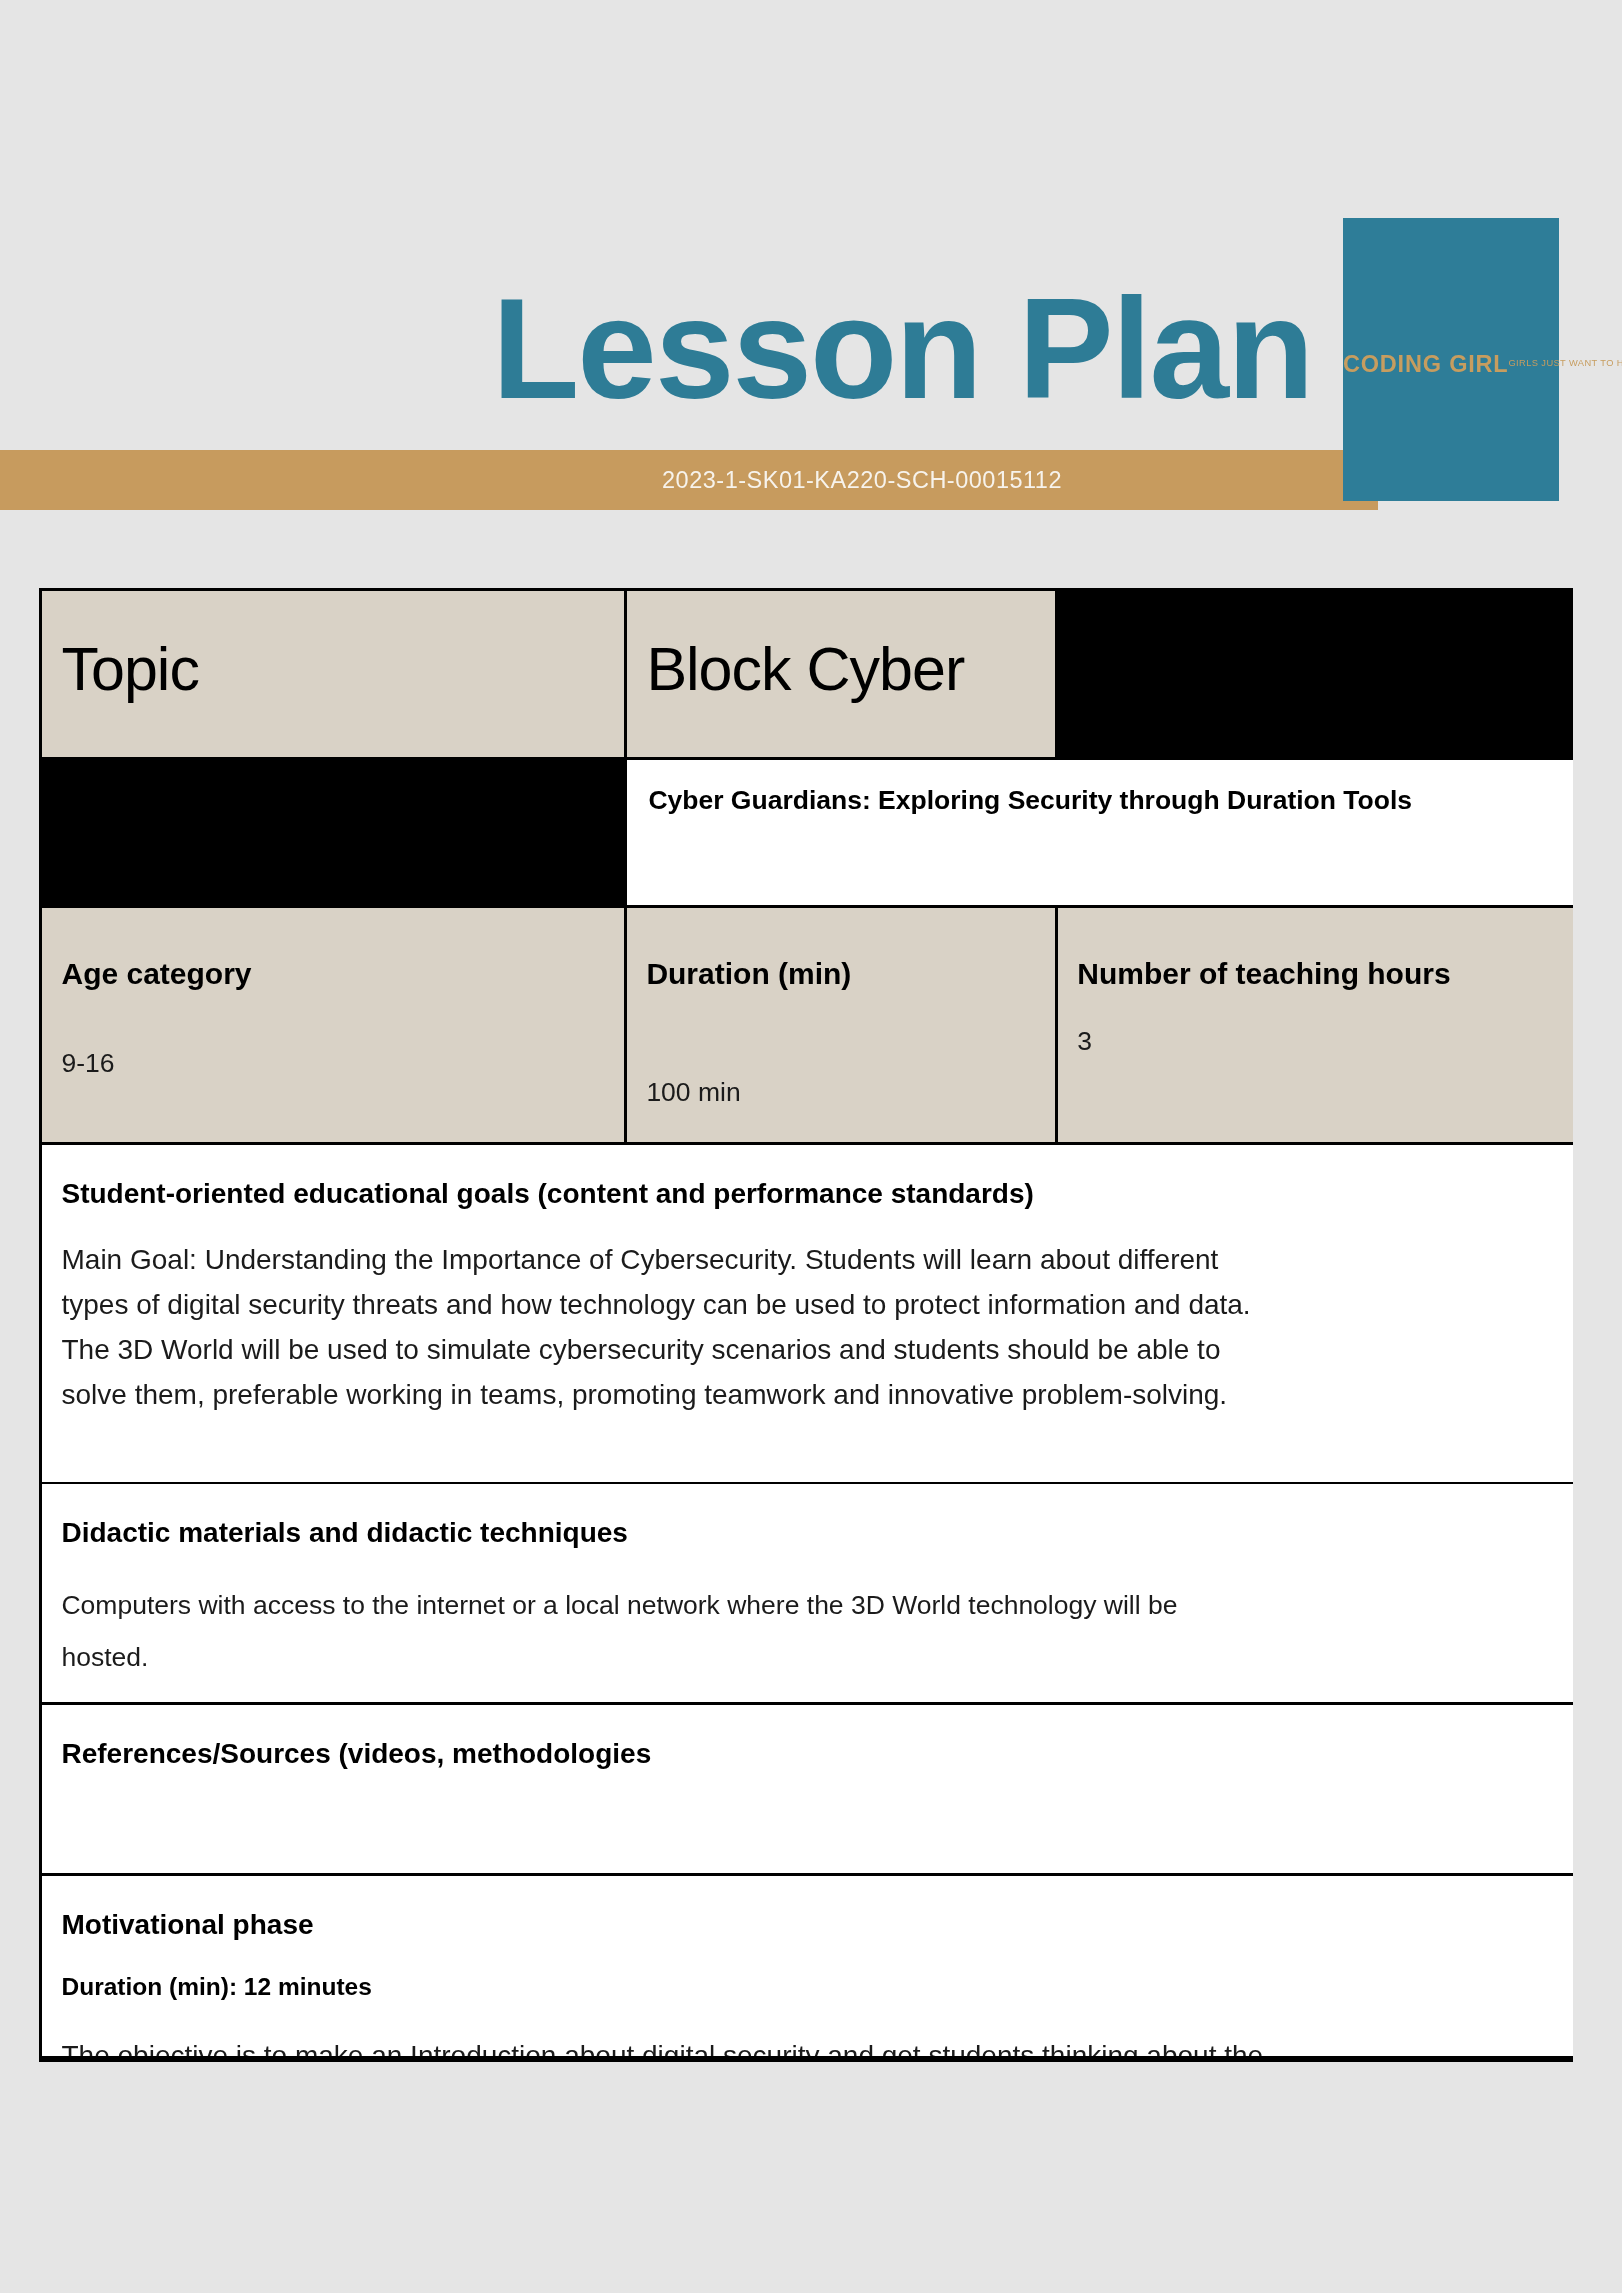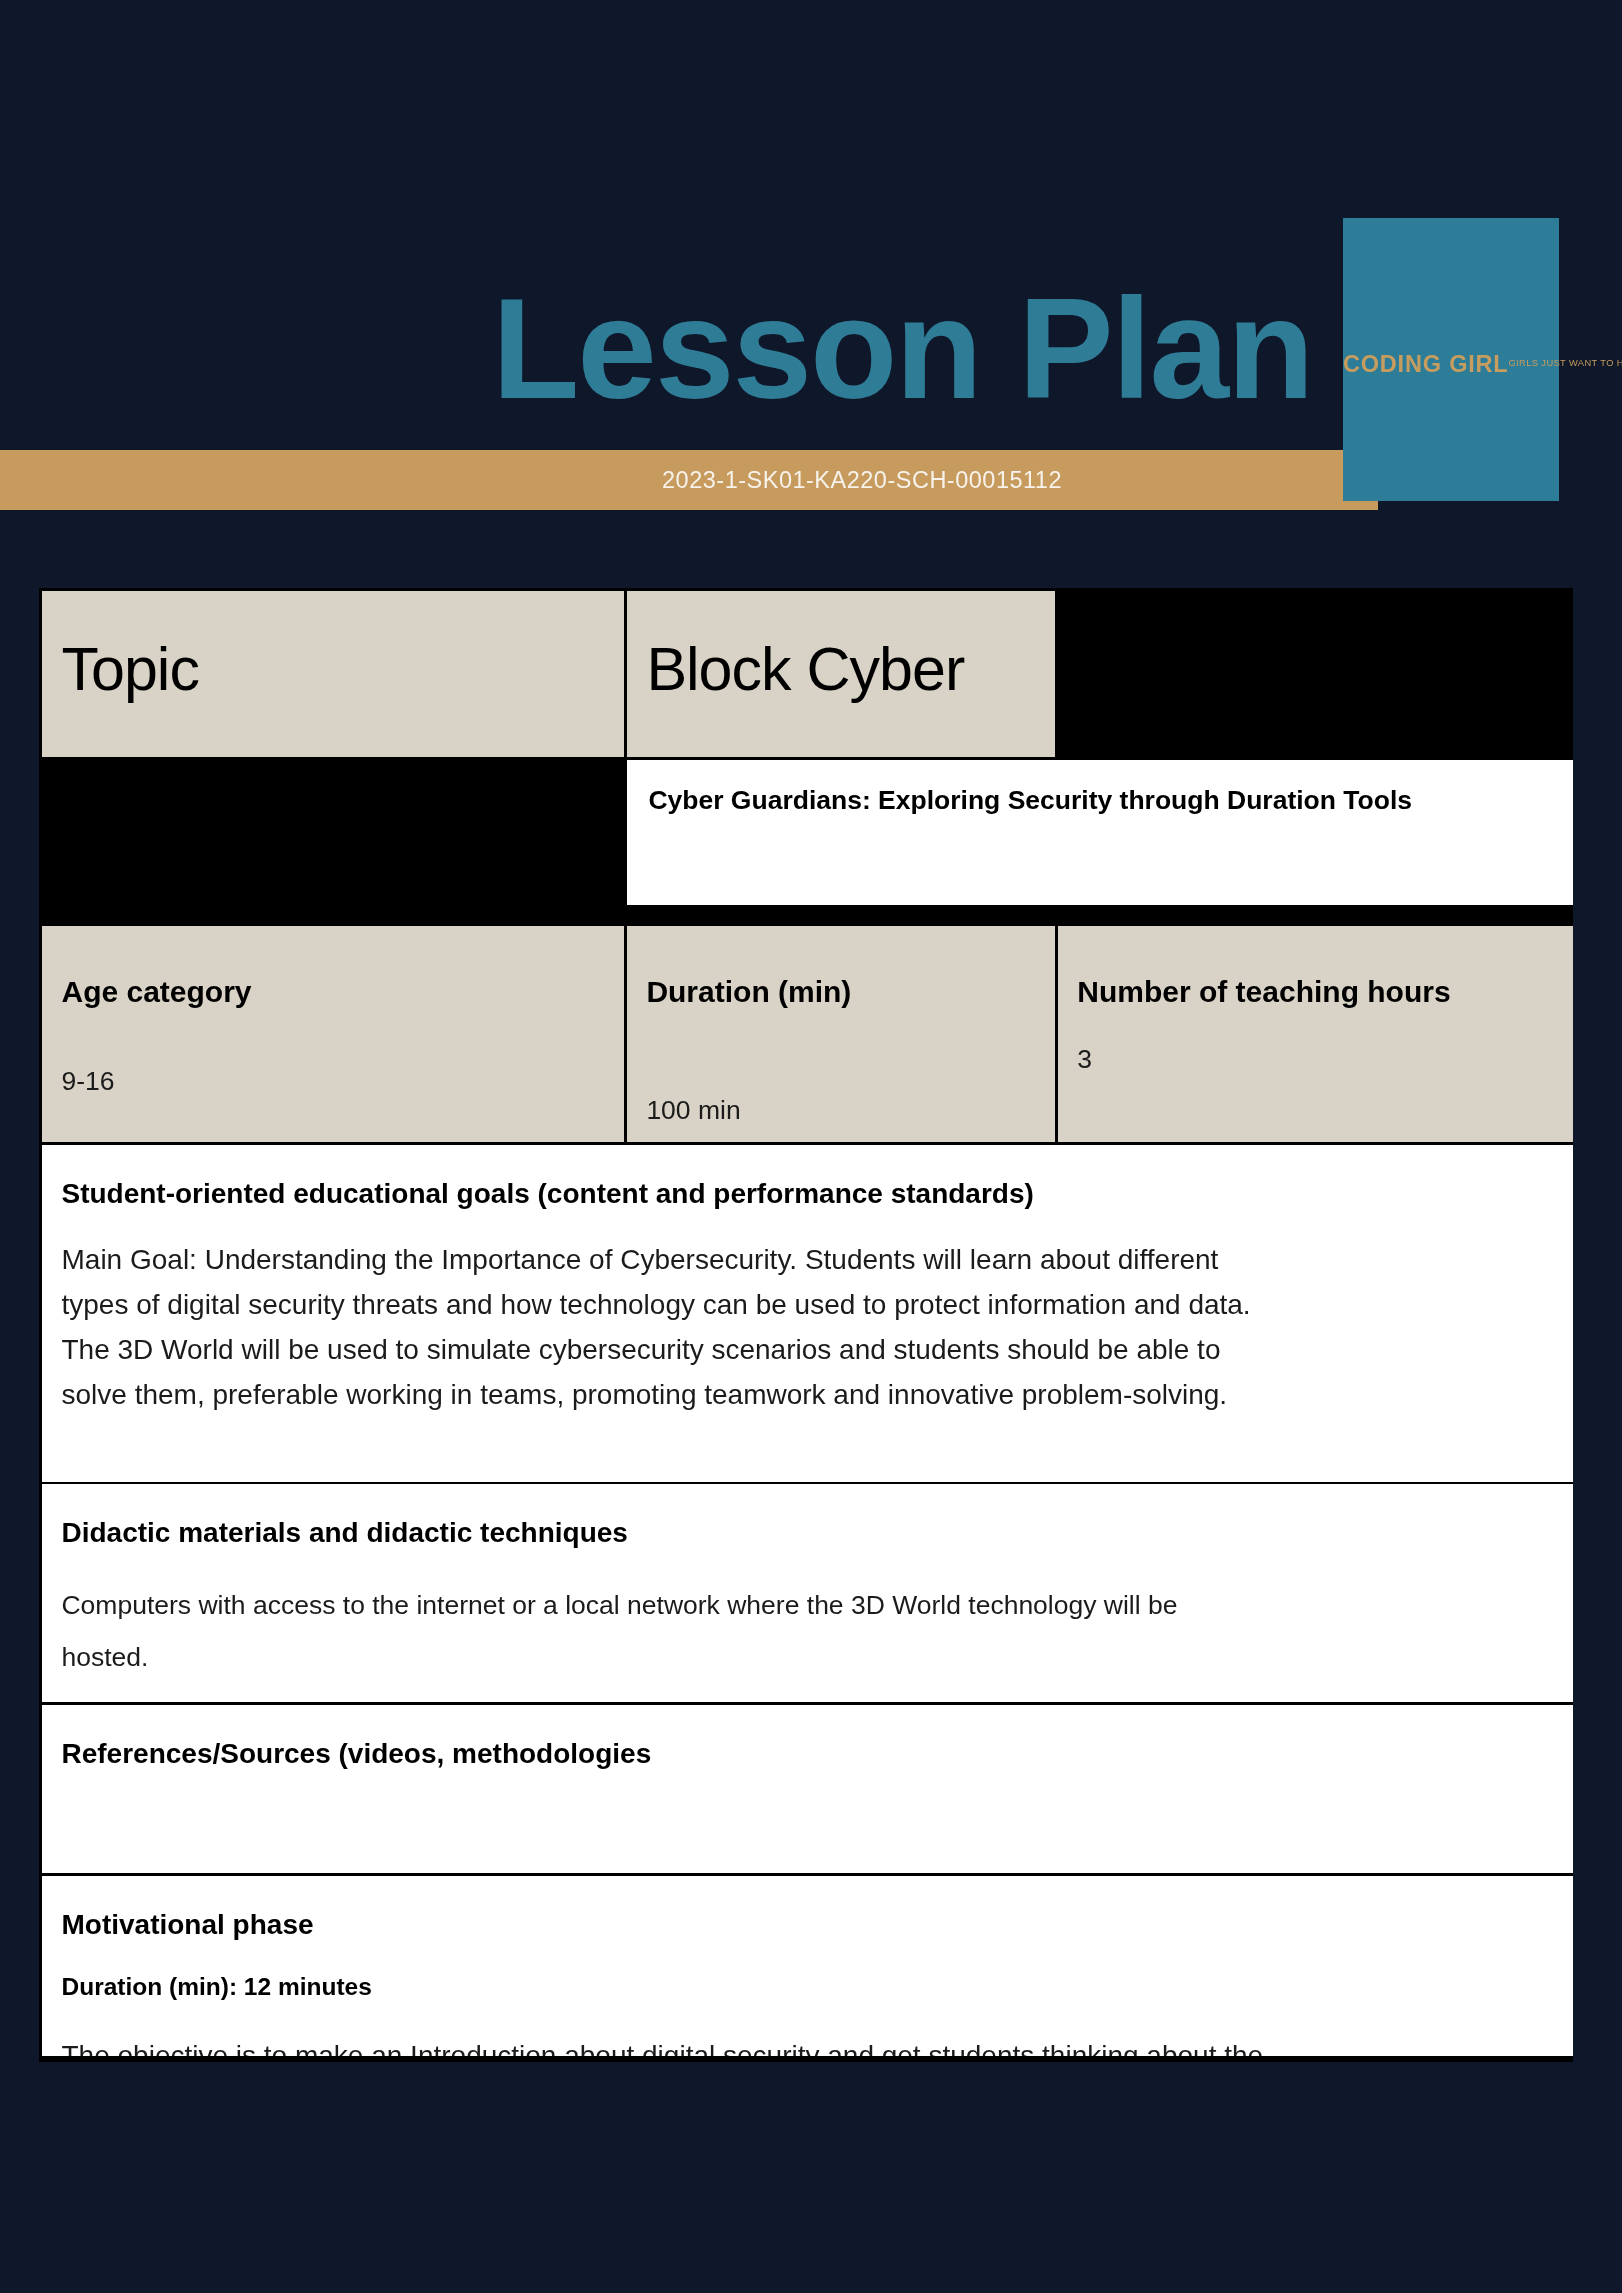--- a/index.html
+++ b/index.html
@@ -4,21 +4,21 @@
 <style>
   * { margin: 0; padding: 0; box-sizing: border-box; }
   html, body { background: #ffffff; }
   body {
     font-family: "Liberation Sans", "DejaVu Sans", sans-serif;
     width: 1622px;
     height: 2294px;
     position: relative;
     color: #1b1b1b;
   }
-  .page { position: absolute; inset: 0; background: #0f172a; overflow: hidden; padding-left: 10px; }
+  .page { position: absolute; inset: 0; background: #e5e5e5; overflow: hidden; padding-left: 10px; }
 
   
   .doc-title {
     position: absolute;
     left: 492px;
     top: 277px;
     font-size: 143px;
     line-height: 1;
     font-weight: bold;
     letter-spacing: -2px;
@@ -103,21 +103,21 @@
     padding: 23.5px 23.5px 0 21.6px;
     font-size: 26.5px;
     color: #1b1b1b;
   }
   .bold-value {
     padding: 25.5px 23.5px 0 21.6px;
     font-size: 26.5px;
     font-weight: bold;
     color: #000000;
   }
-  .mini-cell { padding: 43px 21.6px 0 19.6px; display: flex; flex-direction: column; margin-top: 18px; }
+  .mini-cell { padding: 43px 21.6px 0 19.6px; display: flex; flex-direction: column; }
   .mini-heading { font-size: 30px; font-weight: bold; color: #000000; line-height: 1.55; }
   .mini-value { font-size: 26.5px; color: #1b1b1b; }
   .gap-age   { margin-top: 51px; }
   .gap-dur   { margin-top: 80px; }
   .gap-hours { margin-top: 29px; }
 
   .section { padding: 29px 23.5px 0 19.6px; }
   .section-heading { font-size: 28px; font-weight: bold; color: #000000; line-height: 1.4; }
   .section-body {
     margin-top: 25.5px;

